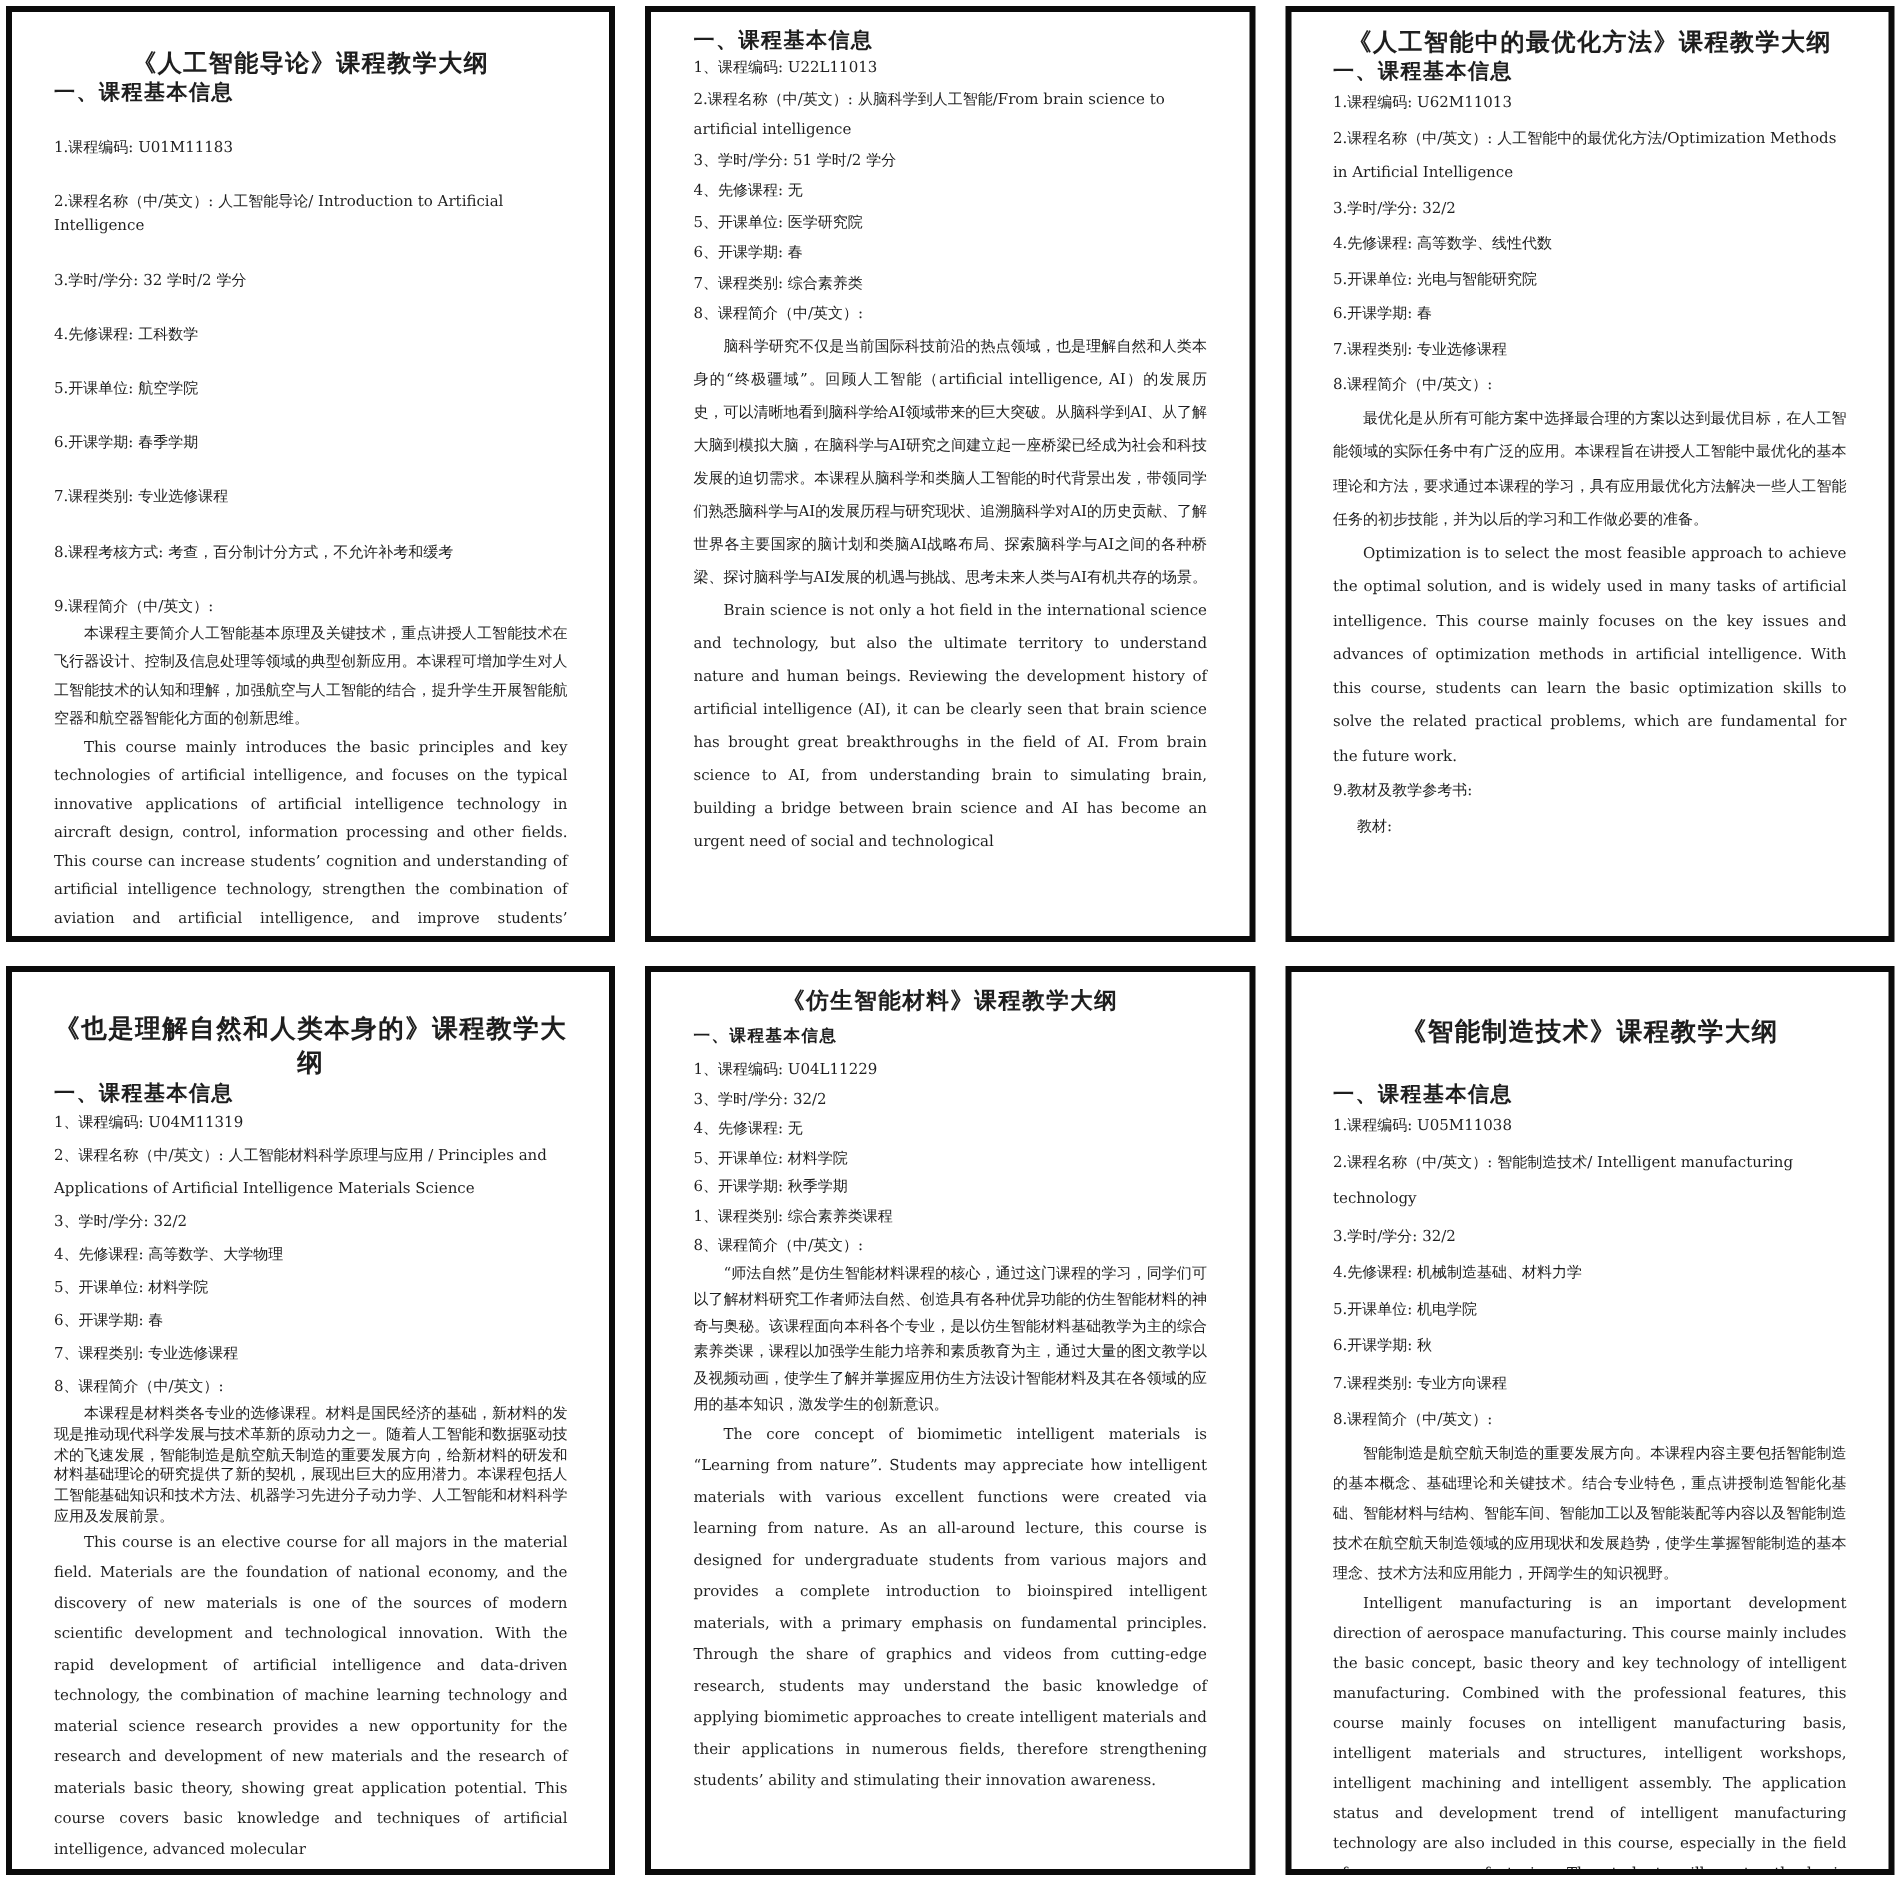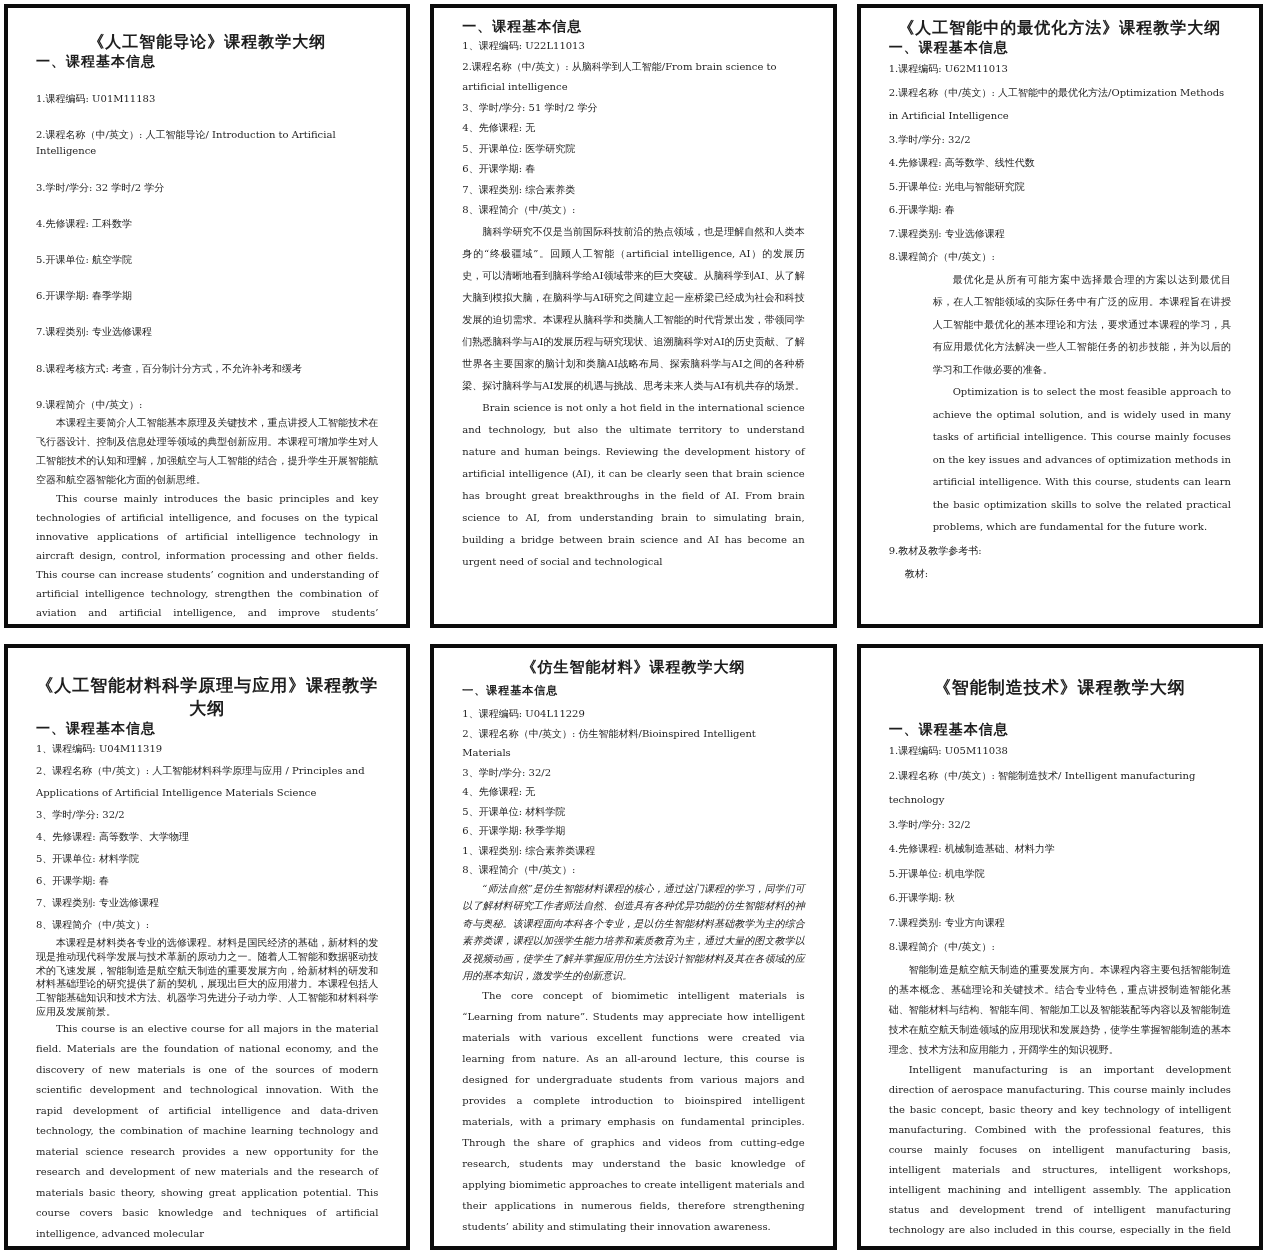--- a/index.html
+++ b/index.html
@@ -17,23 +17,23 @@
   }
   .page p,.page h2,.page h3{margin:0;}
   .title{text-align:center;font-weight:700;font-size:16px;margin:8px 0 10px;letter-spacing:1px;}
   .h1{font-weight:700;font-size:14px;margin:10px 0 8px;letter-spacing:1px;}
   .line{font-size:10px;}
   .para{font-size:10px;text-align:justify;text-indent:2em;margin:2px 0;}
   .ref{padding-left:1.6em;}
   
   .p1 .line{line-height:1.62;margin-top:20px;} .p1 .para{line-height:1.9;} .p1 .title{margin-top:14px;}
   .p2 .line{line-height:2.05;} .p2 .para{line-height:2.2;}
-  .p3 .line{line-height:2.35;} .p3 .para{line-height:2.25;margin-left:44px;}
+  .p3 .line{line-height:2.35;} .p3 .para{line-height:2.25;}
   .p4 .line{line-height:2.2;}  .p4 .para.cn{line-height:1.38;} .p4 .para.en{line-height:2.05;} .p4 .title{font-size:17px;margin-top:16px;}
-  .p5 .line{line-height:1.95;} .p5 .para.cn{line-height:1.75;font-style:italic;} .p5 .para.en{line-height:2.1;}
+  .p5 .line{line-height:1.95;} .p5 .para.cn{line-height:1.75;} .p5 .para.en{line-height:2.1;}
   .p5 .title{font-size:15px;}  .p5 .h1{font-size:11px;margin:6px 0;}
   .p6 .line{line-height:2.45;} .p6 .para{line-height:2.0;} .p6 .title{font-size:17px;margin-top:18px;margin-bottom:22px;}
 </style>
 </head>
 <body>
 
 <div class="canvas">
 
   <section class="page p1">
     <h2 class="title">《人工智能导论》课程教学大纲</h2>
@@ -82,39 +82,38 @@
     <p class="line">6.开课学期: 春</p>
     <p class="line">7.课程类别: 专业选修课程</p>
     <p class="line">8.课程简介（中/英文）:</p>
     <p class="para cn">最优化是从所有可能方案中选择最合理的方案以达到最优目标，在人工智能领域的实际任务中有广泛的应用。本课程旨在讲授人工智能中最优化的基本理论和方法，要求通过本课程的学习，具有应用最优化方法解决一些人工智能任务的初步技能，并为以后的学习和工作做必要的准备。</p>
     <p class="para en">Optimization is to select the most feasible approach to achieve the optimal solution, and is widely used in many tasks of artificial intelligence. This course mainly focuses on the key issues and advances of optimization methods in artificial intelligence. With this course, students can learn the basic optimization skills to solve the related practical problems, which are fundamental for the future work.</p>
     <p class="line">9.教材及教学参考书:</p>
     <p class="line ref">教材:</p>
   </section>
 
   <section class="page p4">
-    <h2 class="title">《人工智能材料科学原理与应用》课程教学大纲</h2>
+    <h2 class="title">《也是理解自然和人类本身的》课程教学大纲</h2>
     <h3 class="h1">一、课程基本信息</h3>
     <p class="line">1、课程编码: U04M11319</p>
     <p class="line">2、课程名称（中/英文）: 人工智能材料科学原理与应用 / Principles and Applications of Artificial Intelligence Materials Science</p>
     <p class="line">3、学时/学分: 32/2</p>
     <p class="line">4、先修课程: 高等数学、大学物理</p>
     <p class="line">5、开课单位: 材料学院</p>
     <p class="line">6、开课学期: 春</p>
     <p class="line">7、课程类别: 专业选修课程</p>
     <p class="line">8、课程简介（中/英文）:</p>
     <p class="para cn">本课程是材料类各专业的选修课程。材料是国民经济的基础，新材料的发现是推动现代科学发展与技术革新的原动力之一。随着人工智能和数据驱动技术的飞速发展，智能制造是航空航天制造的重要发展方向，给新材料的研发和材料基础理论的研究提供了新的契机，展现出巨大的应用潜力。本课程包括人工智能基础知识和技术方法、机器学习先进分子动力学、人工智能和材料科学应用及发展前景。</p>
     <p class="para en">This course is an elective course for all majors in the material field. Materials are the foundation of national economy, and the discovery of new materials is one of the sources of modern scientific development and technological innovation. With the rapid development of artificial intelligence and data-driven technology, the combination of machine learning technology and material science research provides a new opportunity for the research and development of new materials and the research of materials basic theory, showing great application potential. This course covers basic knowledge and techniques of artificial intelligence, advanced molecular</p>
   </section>
 
   <section class="page p5">
     <h2 class="title">《仿生智能材料》课程教学大纲</h2>
     <h3 class="h1">一、课程基本信息</h3>
     <p class="line">1、课程编码: U04L11229</p>
-    <p class="line">2、课程名称（中/英文）: 仿生智能材料/Bioinspired Intelligent Materials</p>
     <p class="line">3、学时/学分: 32/2</p>
     <p class="line">4、先修课程: 无</p>
     <p class="line">5、开课单位: 材料学院</p>
     <p class="line">6、开课学期: 秋季学期</p>
     <p class="line">1、课程类别: 综合素养类课程</p>
     <p class="line">8、课程简介（中/英文）:</p>
     <p class="para cn">“师法自然”是仿生智能材料课程的核心，通过这门课程的学习，同学们可以了解材料研究工作者师法自然、创造具有各种优异功能的仿生智能材料的神奇与奥秘。该课程面向本科各个专业，是以仿生智能材料基础教学为主的综合素养类课，课程以加强学生能力培养和素质教育为主，通过大量的图文教学以及视频动画，使学生了解并掌握应用仿生方法设计智能材料及其在各领域的应用的基本知识，激发学生的创新意识。</p>
     <p class="para en">The core concept of biomimetic intelligent materials is “Learning from nature”. Students may appreciate how intelligent materials with various excellent functions were created via learning from nature. As an all-around lecture, this course is designed for undergraduate students from various majors and provides a complete introduction to bioinspired intelligent materials, with a primary emphasis on fundamental principles. Through the share of graphics and videos from cutting-edge research, students may understand the basic knowledge of applying biomimetic approaches to create intelligent materials and their applications in numerous fields, therefore strengthening students’ ability and stimulating their innovation awareness.</p>
   </section>
 

